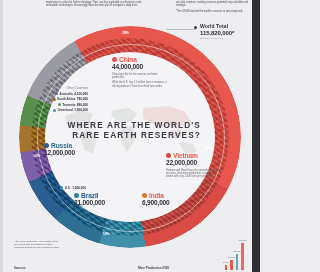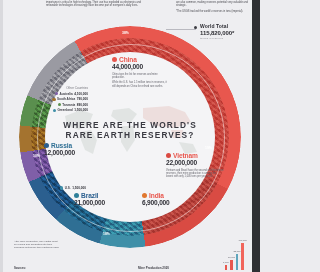--- a/index.html
+++ b/index.html
@@ -82,21 +82,21 @@
   }
   
   .disc{
     left:26px;top:26px;width:170px;height:170px;border-radius:50%;
     background:#f4f4f6;
   }
   
   .mapart{position:absolute;left:32px;top:74px;width:158px;height:62px;opacity:.5;}
 
   .center-title{
-    position:absolute;left:40px;top:94px;width:142px;text-align:center;
+    position:absolute;left:40px;top:94px;width:142px;text-align:right;
     font-size:8.3px;line-height:10px;font-weight:bold;color:#3a3a42;letter-spacing:1.1px;
   }
 
   
   .pct{position:absolute;font-size:3.4px;font-weight:bold;color:#ffffff;}
 
   
   .callout{position:absolute;}
   .c-head{display:flex;align-items:center;gap:2px;}
   .flag{width:5px;height:5px;border-radius:50%;display:inline-block;flex:0 0 auto;}

